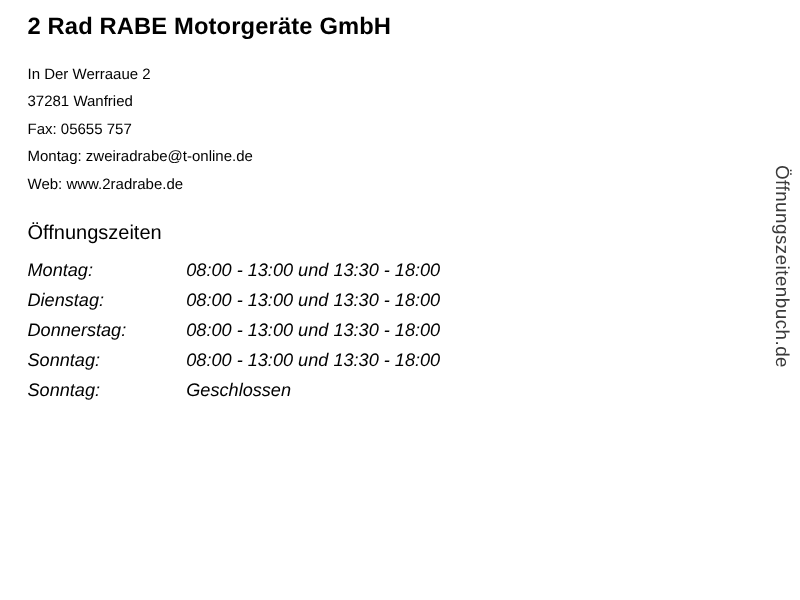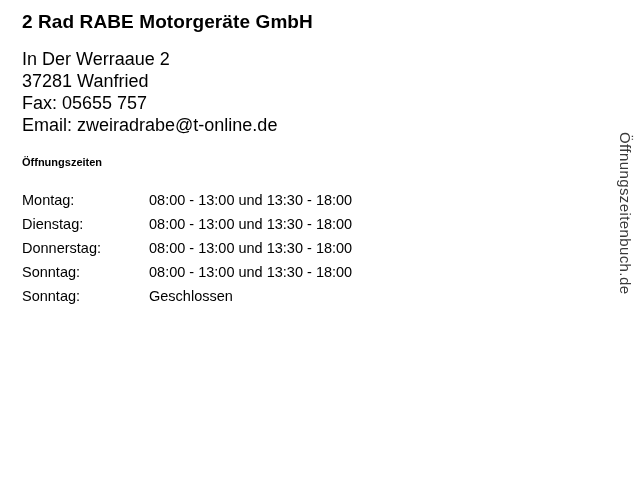--- a/index.html
+++ b/index.html
@@ -29,40 +29,41 @@
     width: 560px;
   }
   .company-title {
     font-size: 19px;
     font-weight: bold;
     line-height: 24px;
     margin: 0 0 14px 0;
     letter-spacing: 0.1px;
   }
   .address-block {
-    font-size: 18px;
+    font-size: 12px;
     line-height: 22px;
   }
   .address-line {
     white-space: nowrap;
   }
   .hours-heading {
-    font-size: 11px;
-    font-weight: bold;
-    margin: 20px 0 24px 0;
+    font-size: 16px;
+    font-weight: normal;
+    margin: 20px 0 13px 0;
   }
   table.hours {
     border-collapse: collapse;
     font-size: 14.5px;
   }
   table.hours td {
     padding: 0 0 7px 0;
     vertical-align: top;
     line-height: 17px;
     white-space: nowrap;
+    font-style: italic;
   }
   td.day {
     width: 127px;
     padding-right: 6px;
   }
   .sidebar-label {
     position: absolute;
     right: 6px;
     top: 132px;
     font-size: 15px;
@@ -79,21 +80,22 @@
 <div class="page">
 
   <div class="content">
 
     <h1 class="company-title">2 Rad RABE Motorgeräte GmbH</h1>
 
     <div class="address-block">
       <div class="address-line">In Der Werraaue 2</div>
       <div class="address-line">37281 Wanfried</div>
       <div class="address-line">Fax: 05655 757</div>
-      <div class="address-line">Email: zweiradrabe@t-online.de</div>
+      <div class="address-line">Montag: zweiradrabe@t-online.de</div>
+      <div class="address-line">Web: www.2radrabe.de</div>
     </div>
 
     <h2 class="hours-heading">Öffnungszeiten</h2>
 
     <table class="hours">
       <tbody>
         <tr>
           <td class="day">Montag:</td>
           <td class="time">08:00 - 13:00 und 13:30 - 18:00</td>
         </tr>

